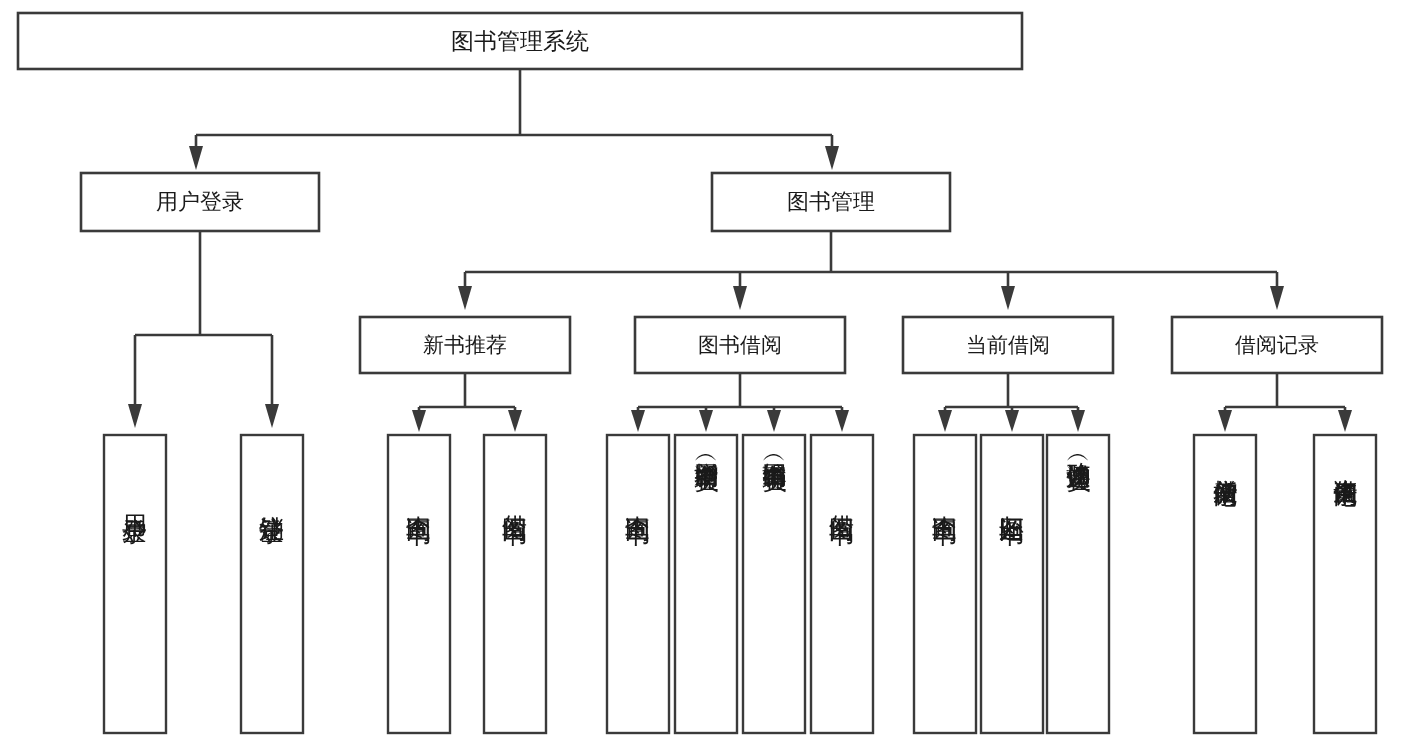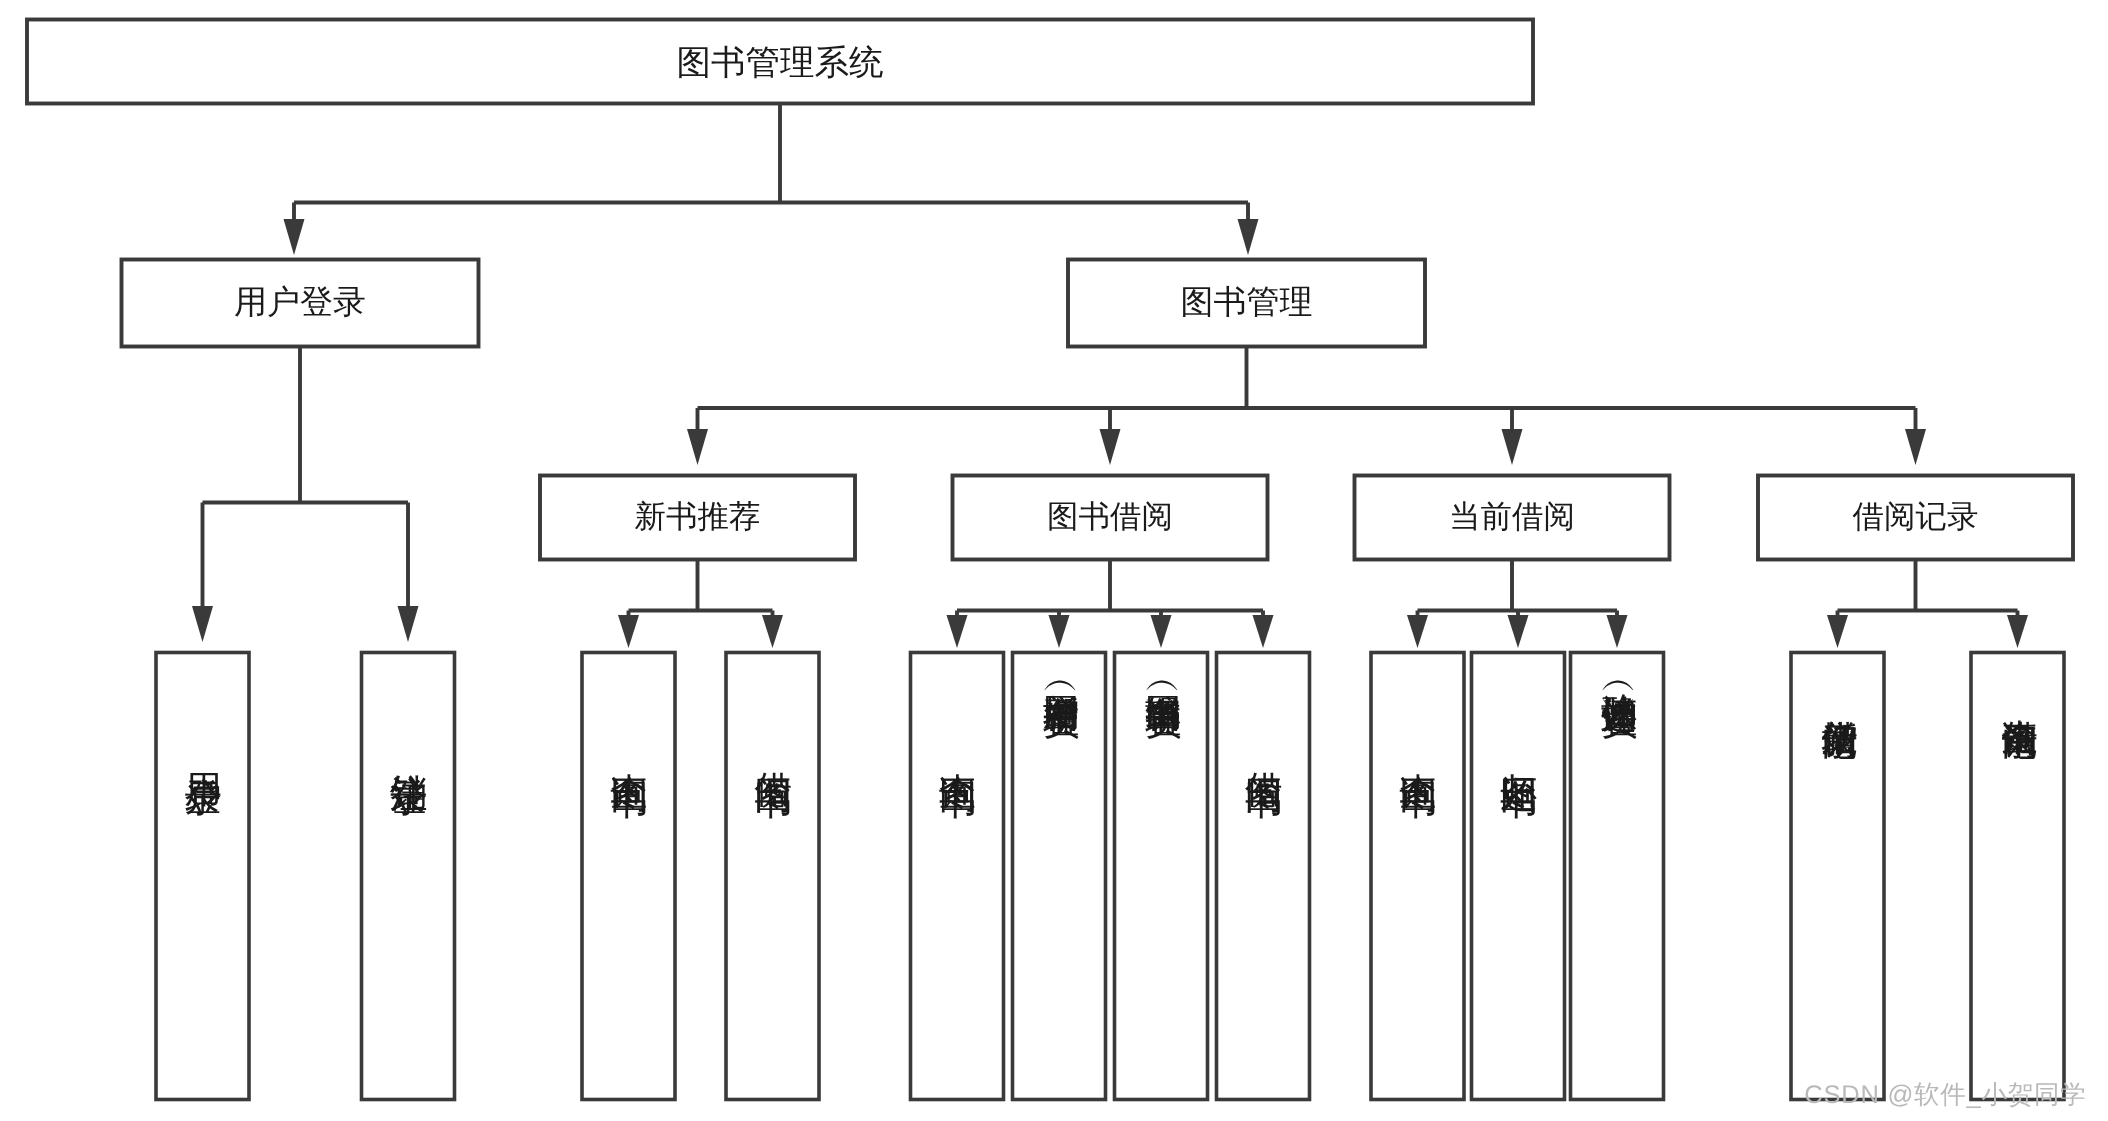--- a/index.html
+++ b/index.html
@@ -262,15 +262,14 @@
     <span class="leaf-label compact">确认归还（管理员）</span>
   </div>
 
   <div class="leaf-label-wrap" style="left:1194px; top:460px; width:62px; height:273px;">
     <span class="leaf-label compact">新增借阅记录</span>
   </div>
   <div class="leaf-label-wrap" style="left:1314px; top:460px; width:62px; height:273px;">
     <span class="leaf-label compact">查询借阅记录</span>
   </div>
 
-  <div class="watermark">CSDN @软件_小贺同学</div>
 
 </div>
 
 </body></html>

